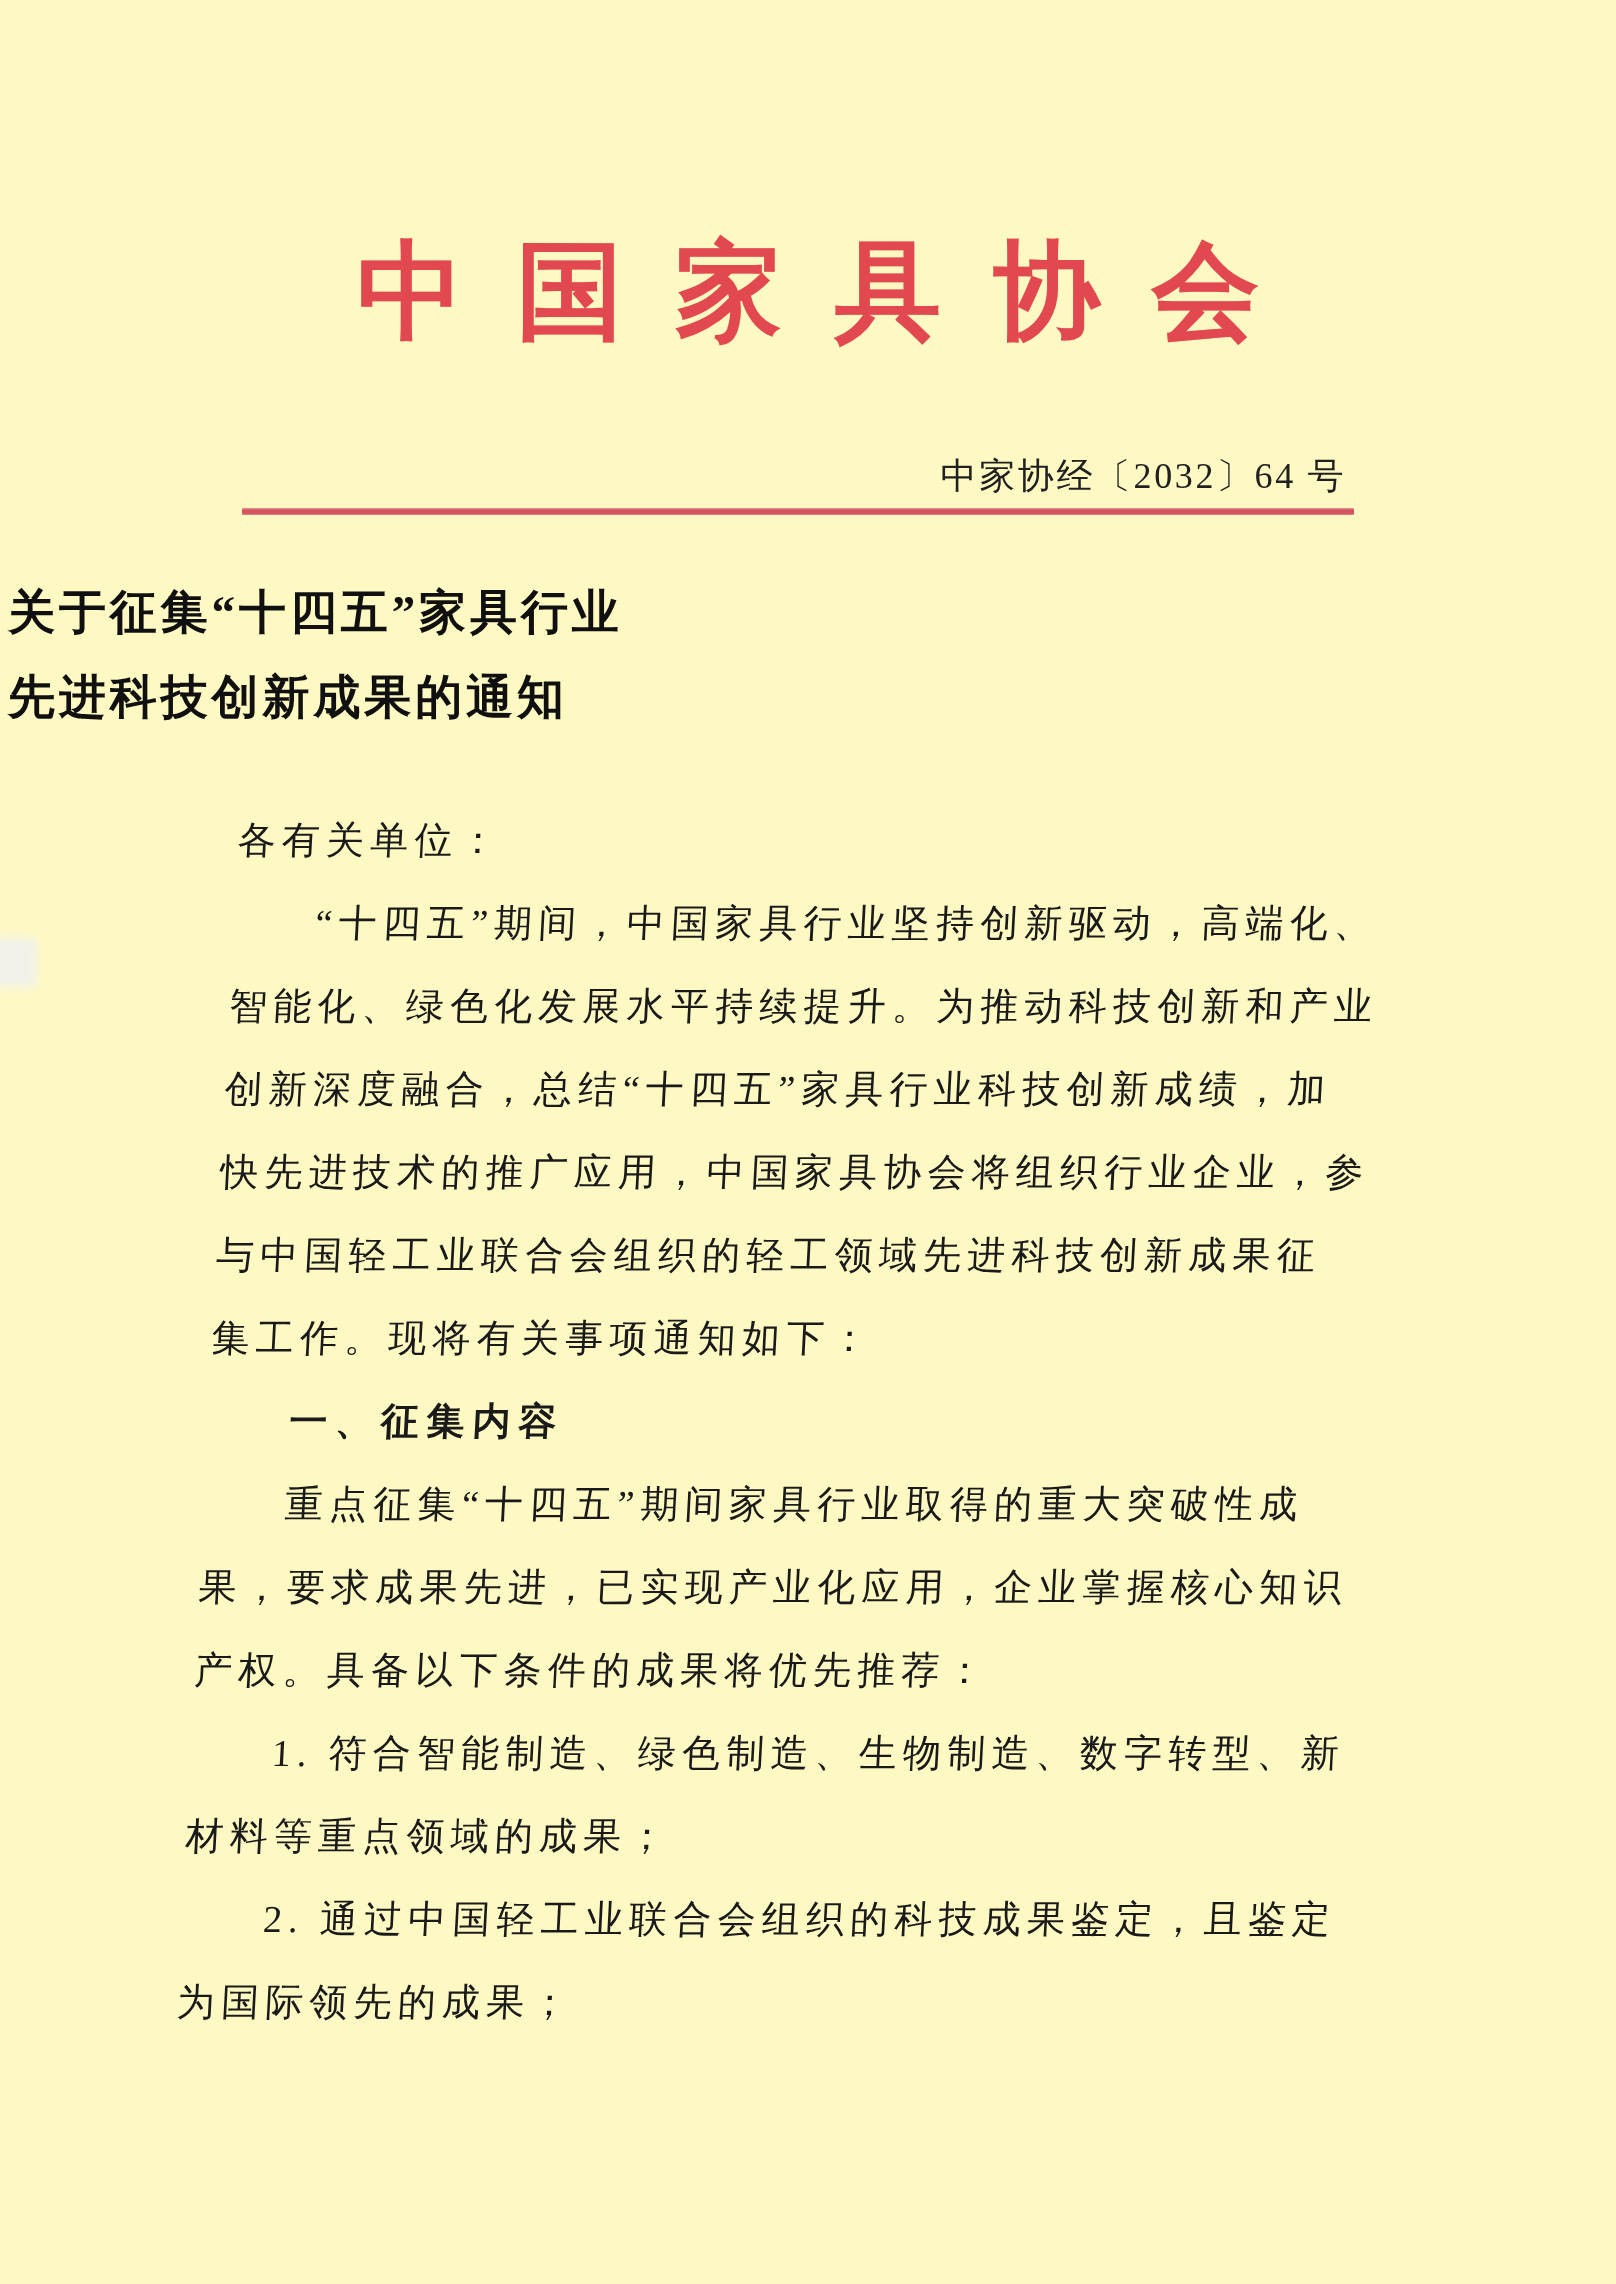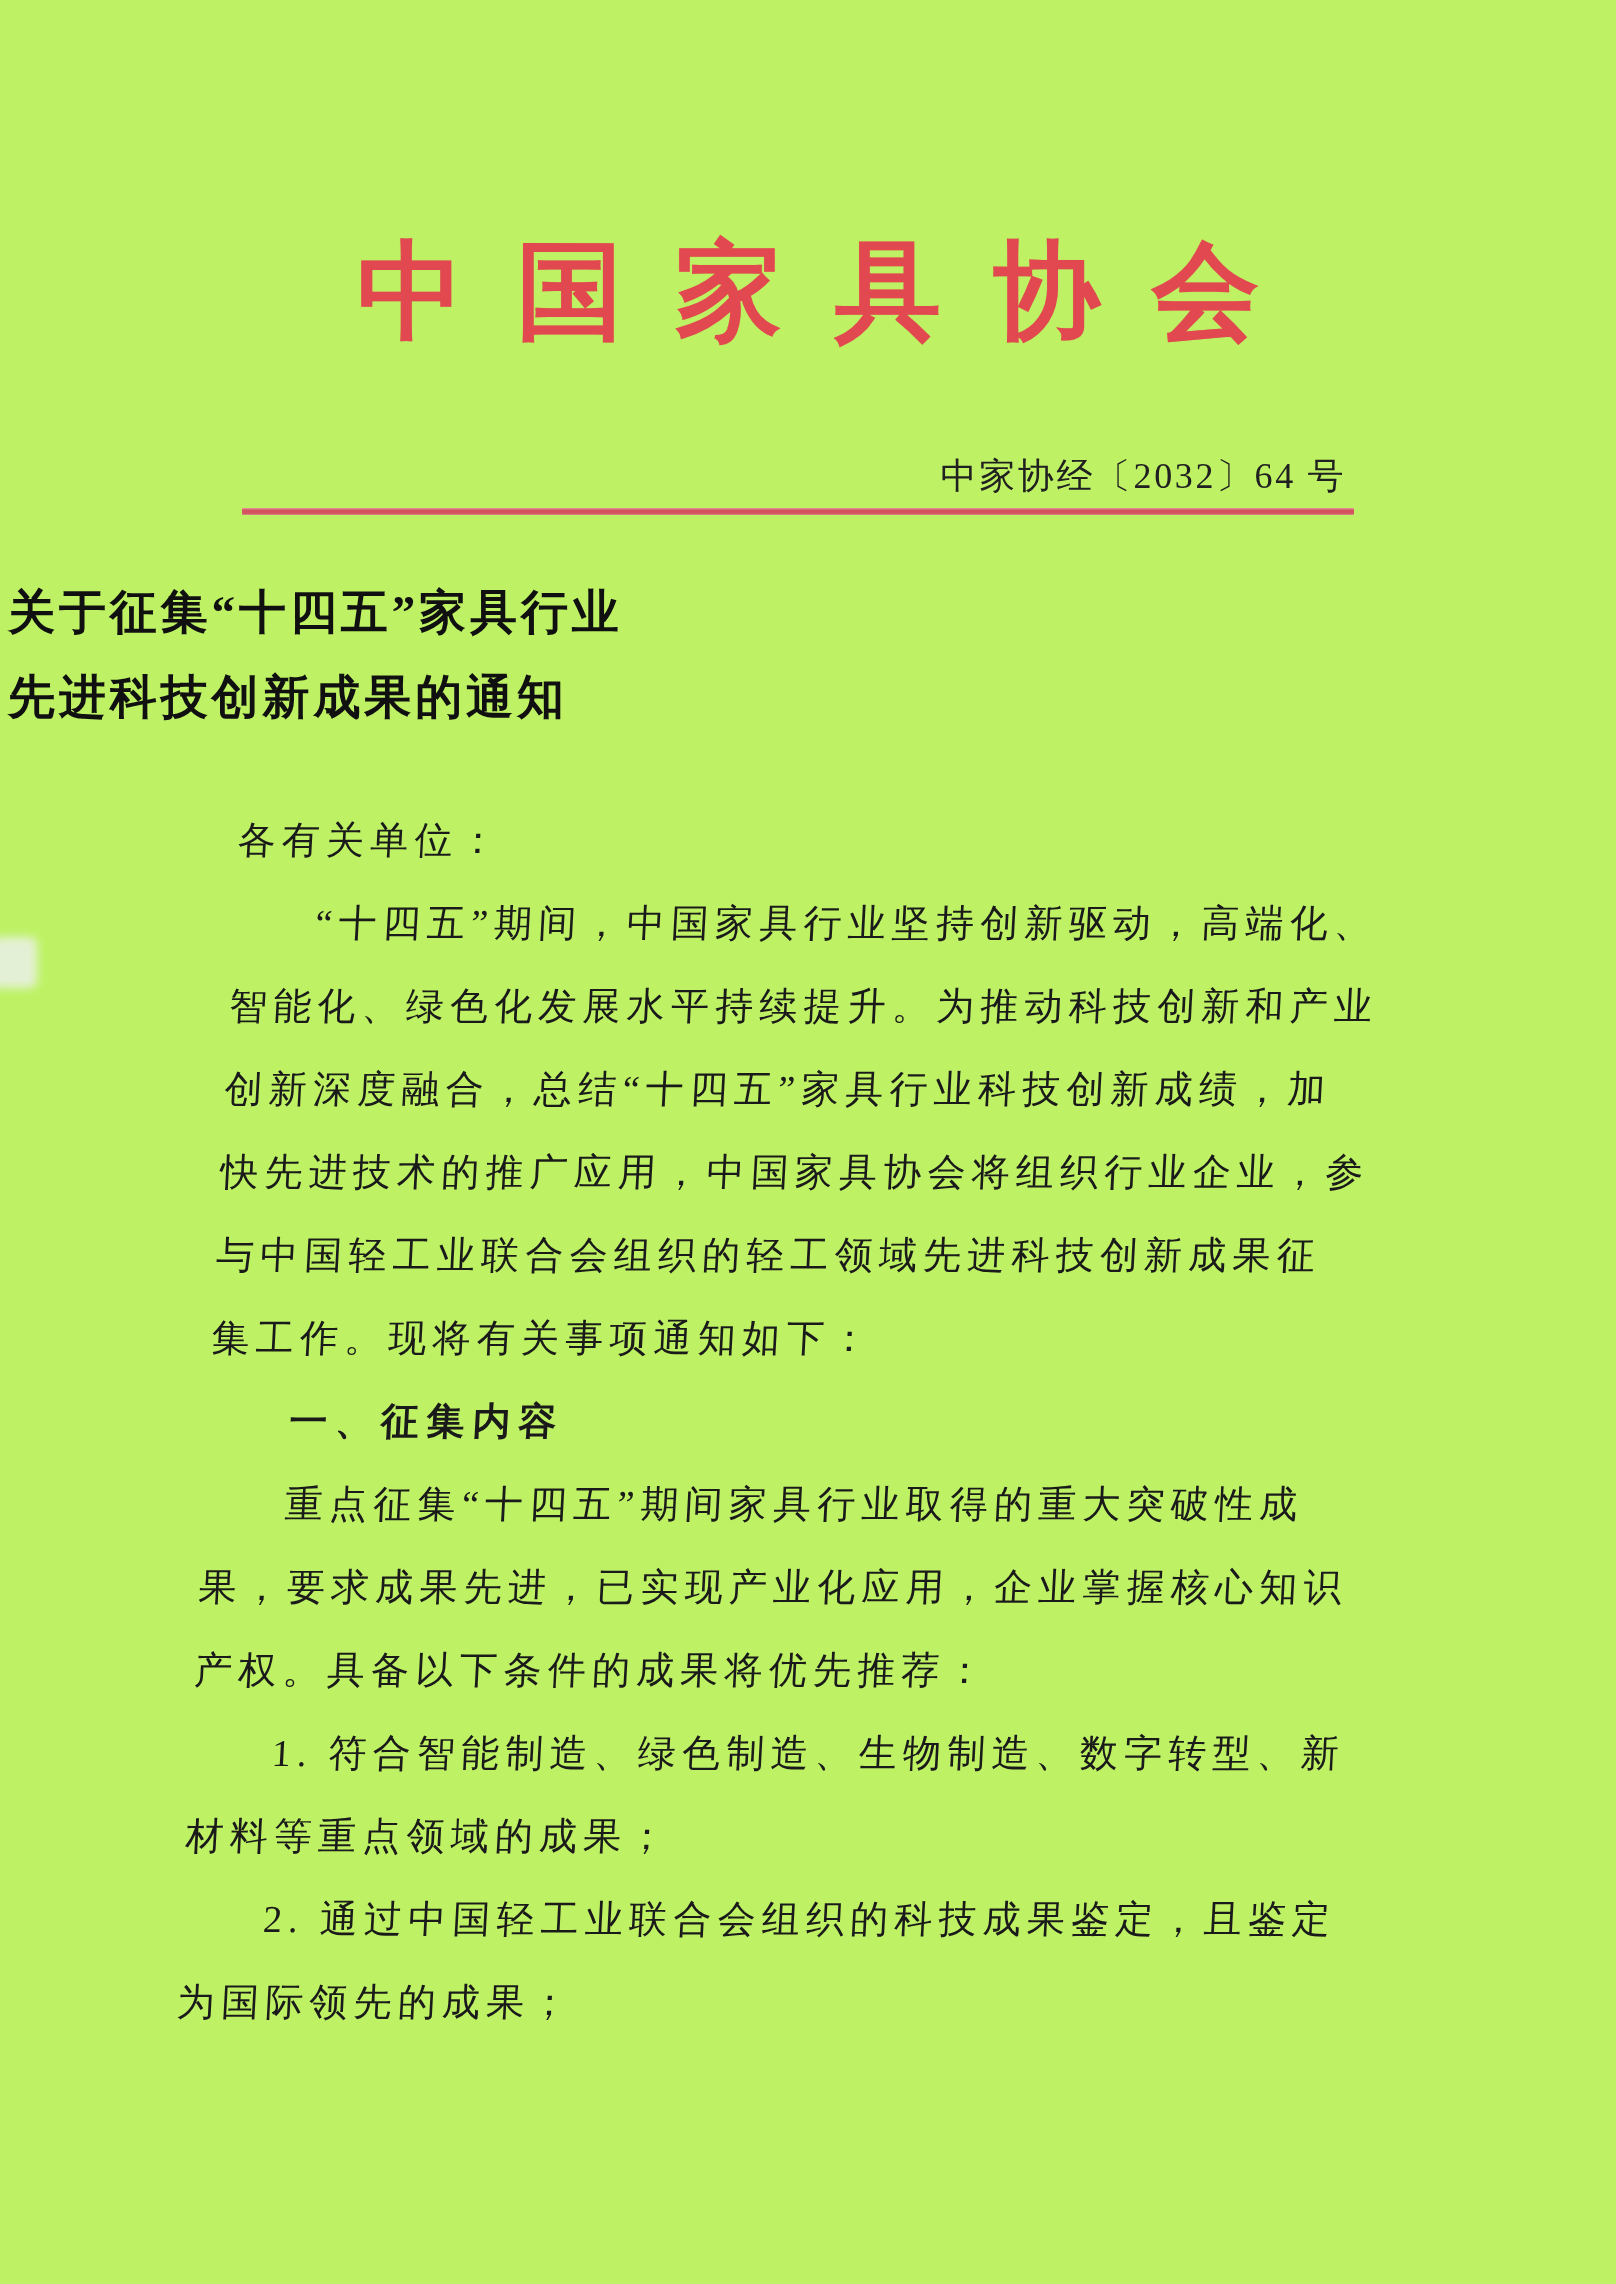--- a/index.html
+++ b/index.html
@@ -5,21 +5,21 @@
   :root{
     --org-red:#e2484f;
     --rule-red:#d4545e;
     --ink:#1a1a1a;
   }
   html,body{margin:0;padding:0;background:#ffffff;}
   .page{
     position:relative;
     width:1616px;
     height:2284px;
-    background:#bef264;
+    background:#fef9c3;
     overflow:hidden;
     font-family:"Liberation Serif","DejaVu Serif",serif;
     color:var(--ink);
   }
   
   .org-title{
     position:absolute;
     top:220px; left:0; width:100%;
     text-align:center;
     font-size:107px;

